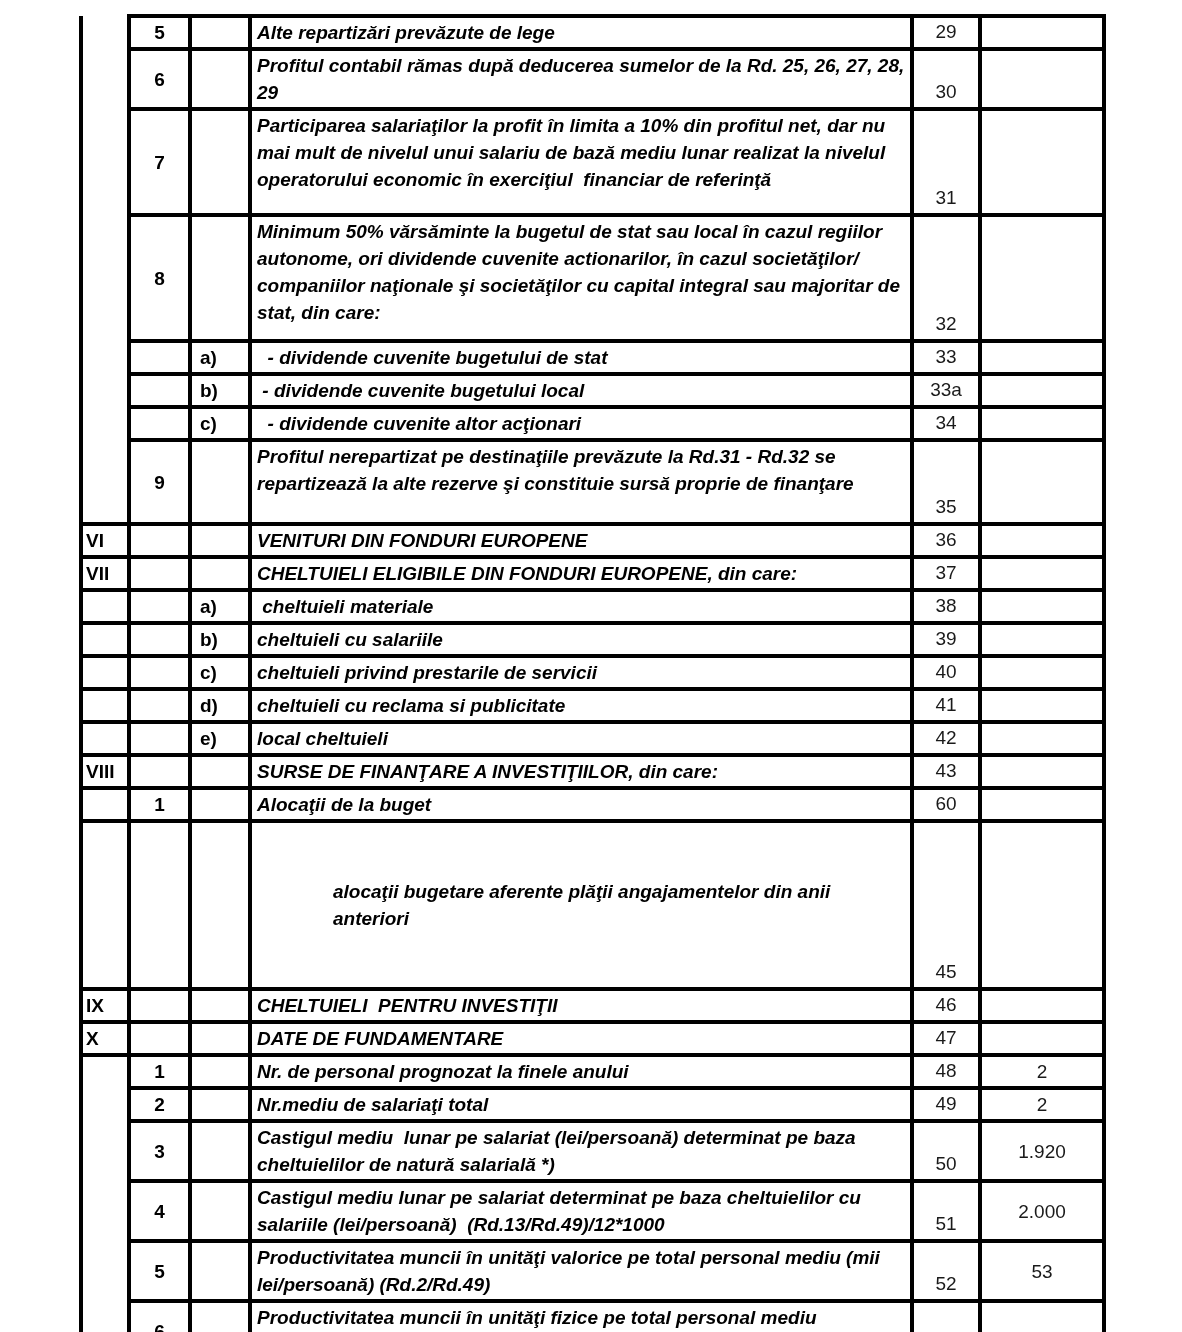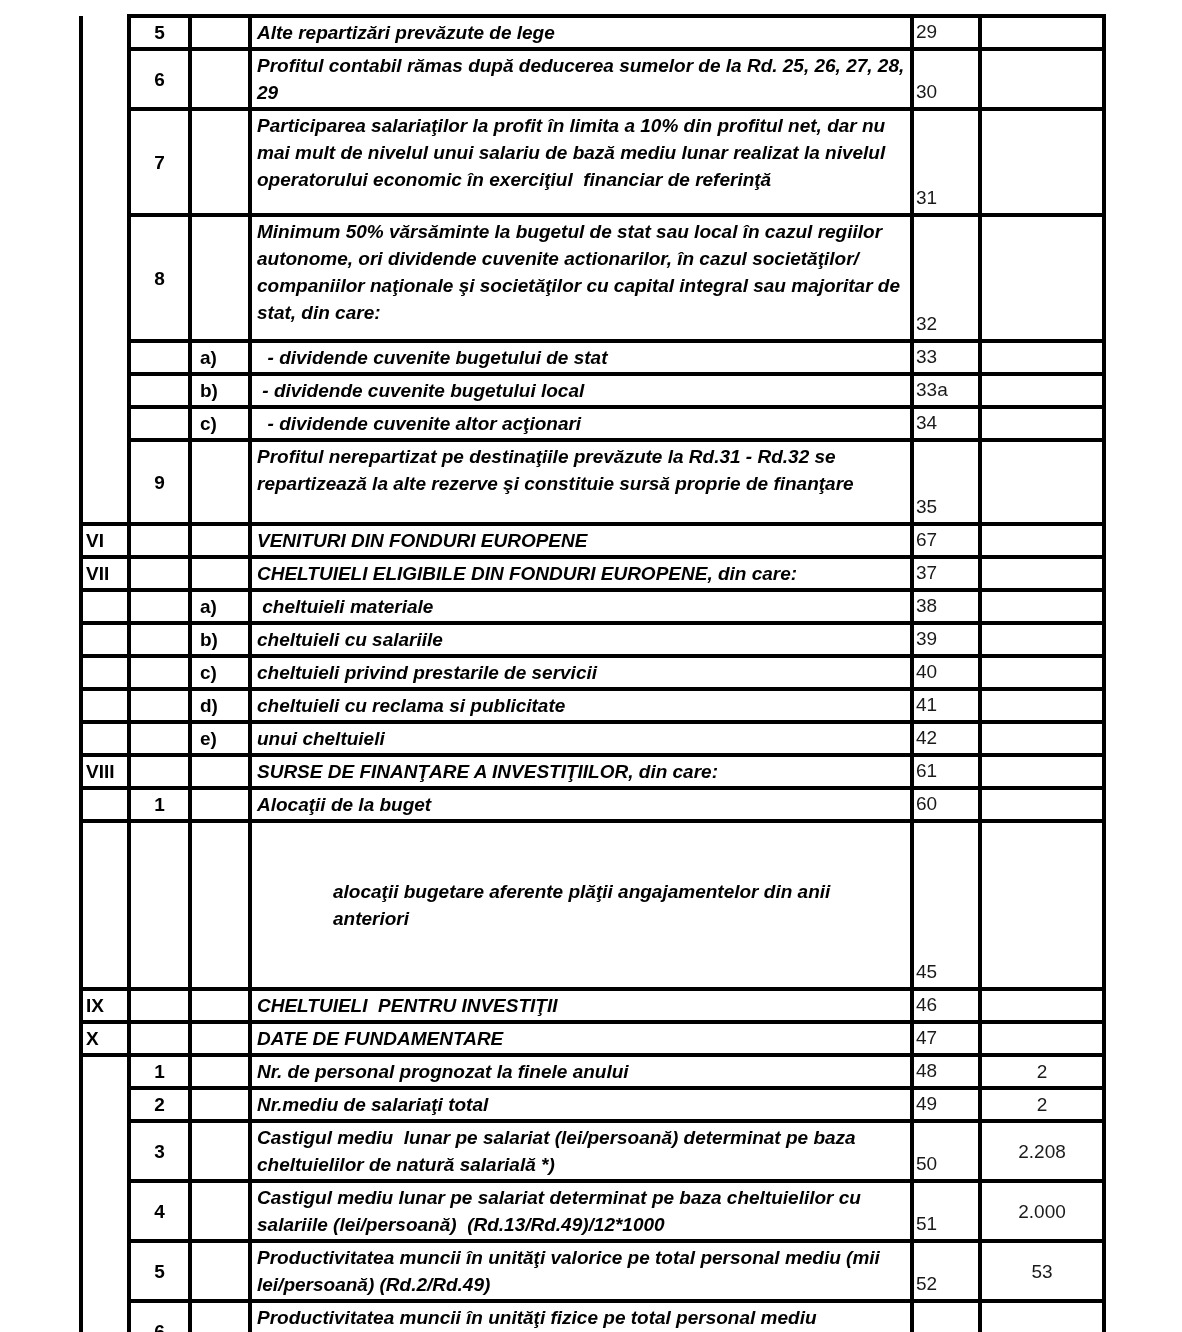--- a/index.html
+++ b/index.html
@@ -9,21 +9,21 @@
   .page{padding:14px 0 0 79px;}
   table{border-collapse:collapse;table-layout:fixed;width:1023px;}
   td{border:4px solid #000;font-size:19px;line-height:27px;font-weight:bold;
      color:#000;overflow:hidden;}
   td.c1{text-align:left;padding:0 2px 0 3px;vertical-align:middle;margin-top:48px;}
   td.c1.tall{vertical-align:top;}
   td.no-top{border-top:none;}
   td.c2{text-align:center;vertical-align:middle;padding:0 2px;}
   td.c3{text-align:left;vertical-align:middle;padding:0 2px 0 8px;}
   td.c4{text-align:left;vertical-align:top;padding:1px 5px;white-space:pre-wrap;font-style:italic;}
-  td.c5{font-weight:normal;color:#1a1a1a;text-align:left;vertical-align:bottom;
+  td.c5{font-weight:normal;color:#1a1a1a;text-align:center;vertical-align:bottom;
         padding:0 2px 2px 2px;}
   td.c6{font-weight:normal;color:#1a1a1a;text-align:center;vertical-align:middle;
         padding:0 2px;}
   td.split-td{padding:0;}
   .split{display:flex;align-items:flex-end;min-height:52px;height:100%;}
   .split-empty{flex:none;width:72px;border-right:4px solid #000;}
   .split-text{flex:1;padding:1px 5px;white-space:pre-wrap;}
 </style>
 </head>
 <body>
@@ -103,21 +103,21 @@
     <td class="c4">Profitul nerepartizat pe destinaţiile prevăzute la Rd.31 - Rd.32 se repartizează la alte rezerve şi constituie sursă proprie de finanţare</td>
     <td class="c5">35</td>
     <td class="c6"></td>
   </tr>
 
   <tr style="height:27px">
     <td class="c1">VI</td>
     <td class="c2"></td>
     <td class="c3"></td>
     <td class="c4">VENITURI DIN FONDURI EUROPENE</td>
-    <td class="c5">67</td>
+    <td class="c5">36</td>
     <td class="c6"></td>
   </tr>
 
   <tr style="height:27px">
     <td class="c1">VII</td>
     <td class="c2"></td>
     <td class="c3"></td>
     <td class="c4">CHELTUIELI ELIGIBILE DIN FONDURI EUROPENE, din care:</td>
     <td class="c5">37</td>
     <td class="c6"></td>
@@ -156,31 +156,31 @@
     <td class="c3">d)</td>
     <td class="c4">cheltuieli cu reclama si publicitate</td>
     <td class="c5">41</td>
     <td class="c6"></td>
   </tr>
 
   <tr style="height:27px">
     <td class="c1"></td>
     <td class="c2"></td>
     <td class="c3">e)</td>
-    <td class="c4">unui cheltuieli</td>
+    <td class="c4">local cheltuieli</td>
     <td class="c5">42</td>
     <td class="c6"></td>
   </tr>
 
   <tr style="height:28px">
     <td class="c1">VIII</td>
     <td class="c2"></td>
     <td class="c3"></td>
     <td class="c4">SURSE DE FINANŢARE A INVESTIŢIILOR, din care:</td>
-    <td class="c5">61</td>
+    <td class="c5">43</td>
     <td class="c6"></td>
   </tr>
 
   <tr style="height:27px">
     <td class="c1"></td>
     <td class="c2">1</td>
     <td class="c3"></td>
     <td class="c4">Alocaţii de la buget</td>
     <td class="c5">60</td>
     <td class="c6"></td>
@@ -233,21 +233,21 @@
     <td class="c4">Nr.mediu de salariaţi total</td>
     <td class="c5">49</td>
     <td class="c6">2</td>
   </tr>
 
   <tr style="height:52px">
     <td class="c2">3</td>
     <td class="c3"></td>
     <td class="c4">Castigul mediu  lunar pe salariat (lei/persoană) determinat pe baza cheltuielilor de natură salarială *)</td>
     <td class="c5">50</td>
-    <td class="c6">2.208</td>
+    <td class="c6">1.920</td>
   </tr>
 
   <tr style="height:52px">
     <td class="c2">4</td>
     <td class="c3"></td>
     <td class="c4">Castigul mediu lunar pe salariat determinat pe baza cheltuielilor cu salariile (lei/persoană)  (Rd.13/Rd.49)/12*1000</td>
     <td class="c5">51</td>
     <td class="c6">2.000</td>
   </tr>
 

